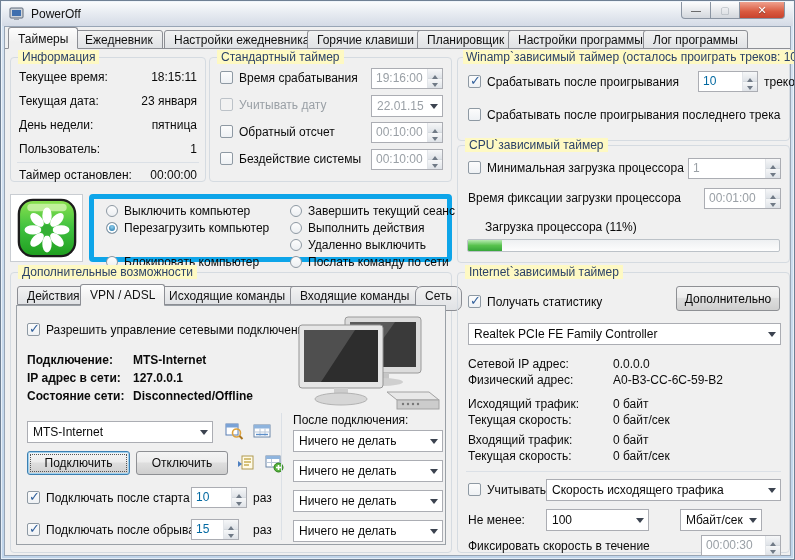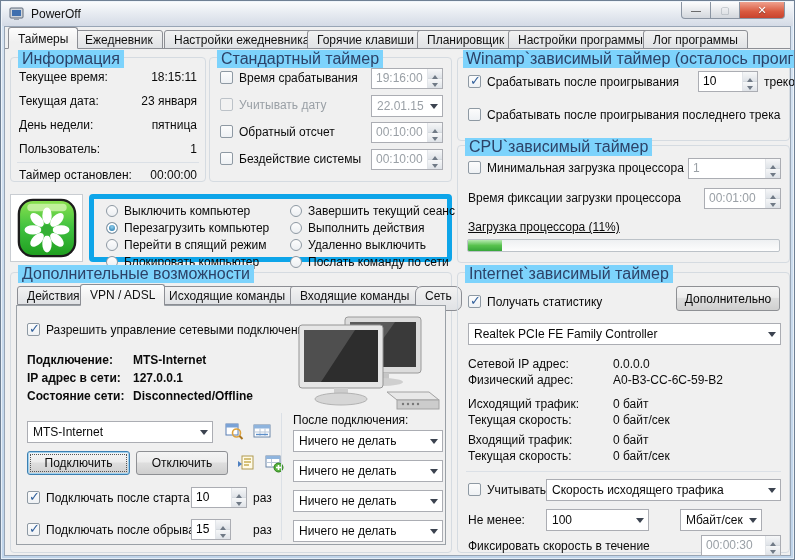--- a/index.html
+++ b/index.html
@@ -19,39 +19,39 @@
   .client{position:absolute;left:3px;right:3px;top:25px;bottom:3px;background:#f0f0f0;border:1px solid #98a5b5;}
   
   .tabstrip{position:absolute;left:0;right:0;top:0;height:22px;border-bottom:1px solid #8c8e94;padding-left:2px;}
   .tab{position:absolute;bottom:-1px;height:19px;padding:0 9px;font-size:12px;color:#111;line-height:19px;
     background:linear-gradient(#f2f2f2,#e0e2e5);border:1px solid #8c8e94;border-radius:3px 3px 0 0;white-space:nowrap;}
   .tab.active{height:22px;line-height:22px;background:#f0f0f0;border-bottom:1px solid #f0f0f0;z-index:3;
     background:linear-gradient(#fdfdfd,#f0f0f0 70%);}
   .page{position:absolute;left:0;right:0;top:22px;bottom:0;}
   
   .group{position:absolute;border:1px solid #d5dbe1;border-radius:4px;}
-  .gtitle{position:absolute;top:-8px;left:7px;background:#7dd3fc;padding:0 4px;font-size:16px;color:#2c4268;white-space:nowrap;}
+  .gtitle{position:absolute;top:-8px;left:7px;background:#fef9c3;padding:0 4px;font-size:12px;color:#2c4268;white-space:nowrap;}
   .lbl{position:absolute;font-size:12px;color:#0a0a0a;white-space:nowrap;}
   .lbl.dim{color:#9aa0a6;}
   .lbl.b{font-weight:bold;}
   .val{position:absolute;font-size:12px;color:#0a0a0a;white-space:nowrap;}
   .sep{position:absolute;height:1px;background:#dbe0e6;}
   .vsep{position:absolute;width:1px;background:#dbe0e6;}
   
   .cb{position:absolute;width:13px;height:13px;border:1px solid #8e99a3;background:linear-gradient(#fcfcfc,#eef1f4);border-radius:2px;}
   .cb.on::after{content:"✓";position:absolute;left:1px;top:-3px;font-size:13px;font-weight:bold;color:#31609b;}
   .cb.dis{background:#f2f2f2;border-color:#bcc2c8;}
   
   .radio-row{position:absolute;display:flex;align-items:center;cursor:default;}
   .rb{width:12px;height:12px;border:1px solid #8e99a3;border-radius:50%;background:linear-gradient(#fdfdfd,#eceff2);margin-right:6px;flex:0 0 auto;}
   .rb.on{background:radial-gradient(circle at 50% 40%,#8fd0ee 0%,#2f7fb1 55%,#1c5d86 100%);box-shadow:inset 0 0 0 2px #fff;}
   .radio-row span.rtext{font-size:12px;color:#0a0a0a;white-space:nowrap;}
   
   .spin{position:absolute;height:21px;border:1px solid #abadb3;background:#fff;display:flex;}
-  .spin .txt{flex:1;font-size:12px;color:#000000;padding:2px 4px;overflow:hidden;}
+  .spin .txt{flex:1;font-size:12px;color:#0369a1;padding:2px 4px;overflow:hidden;}
   .spin.dis .txt{color:#9aa0a6;}
   .spin .btns{width:15px;display:flex;flex-direction:column;border-left:1px solid #e2e5e9;}
   .spin .btns i{flex:1;position:relative;background:linear-gradient(#f6f7f8,#dfe3e8);border-bottom:1px solid #d4d9de;}
   .spin .btns i:last-child{border-bottom:none;}
   .spin .btns i.up::after{content:"";position:absolute;left:4px;top:3px;border:3px solid transparent;border-bottom:4px solid #707a86;}
   .spin .btns i.dn::after{content:"";position:absolute;left:4px;top:4px;border:3px solid transparent;border-top:4px solid #707a86;}
   
   .dd{position:absolute;height:22px;border:1px solid #abadb3;background:#fff;display:flex;}
   .dd .txt{flex:1;font-size:12px;color:#0a0a0a;padding:3px 5px;white-space:nowrap;overflow:hidden;}
   .dd.dis .txt{color:#9aa0a6;}
@@ -183,21 +183,21 @@
             </span>
         </span>
         <span class="lbl" style="left:10px;top:45px;">Время фиксации загрузки процессора</span>
         <span class="spin dis" style="right:8px;top:42px;width:77px;">
           <span class="txt">00:01:00</span>
             <span class="btns">
               <i class="up"></i>
               <i class="dn"></i>
             </span>
         </span>
-        <span class="lbl" style="left:10px;top:74px;text-decoration:underline;">Загрузка процессора (11%)</span>
+        <span class="lbl" style="left:27px;top:74px;">Загрузка процессора (11%)</span>
         <div class="progress" style="left:9px;right:9px;top:93px;">
           <div class="fill" style="width: 11%;"></div>
         </div>
       </div>
 
       <div class="logo-box" style="left:5px;top:145px;width:73px;height:68px;">
         <span style="display:inline-flex;">
           <svg width="62" height="60" viewBox="0 0 64 64">
             <defs>
               <linearGradient id="lg" x1="0" y1="0" x2="0" y2="1">
@@ -225,24 +225,20 @@
 
       <div class="plate" style="left:84px;top:145px;width:363px;height:68px;">
         <div class="radio-row" style="left:12px;top:5px;">
             <span class="rb"></span>
             <span class="rtext">Выключить компьютер</span>
           </div>
         <div class="radio-row" style="left:12px;top:22px;">
             <span class="rb on"></span>
             <span class="rtext">Перезагрузить компьютер</span>
           </div>
-        <div class="radio-row" style="left:12px;top:39px;">
-            <span class="rb"></span>
-            <span class="rtext">Перейти в спящий режим</span>
-          </div>
         <div class="radio-row" style="left:12px;top:56px;">
             <span class="rb"></span>
             <span class="rtext">Блокировать компьютер</span>
           </div>
         <div class="radio-row" style="left:196px;top:5px;">
             <span class="rb"></span>
             <span class="rtext">Завершить текущий сеанс</span>
           </div>
         <div class="radio-row" style="left:196px;top:22px;">
             <span class="rb"></span>
@@ -352,21 +348,21 @@
           <span class="txt">10</span>
             <span class="btns">
               <i class="up"></i>
               <i class="dn"></i>
             </span>
         </span>
         <span class="lbl" style="left:242px;top:218px;">раз</span>
 
         <span class="cb on" style="left:16px;top:250px;"></span>
         <span class="lbl" style="left:35px;top:250px;">Подключать после обрыва</span>
-        <span class="spin" style="left:180px;top:246px;width:40px;">
+        <span class="spin" style="left:180px;top:246px;width:48px;">
           <span class="txt">15</span>
             <span class="btns">
               <i class="up"></i>
               <i class="dn"></i>
             </span>
         </span>
         <span class="lbl" style="left:242px;top:250px;">раз</span>
 
         <div class="vsep" style="left:270px;top:140px;bottom:12px;"></div>
 

